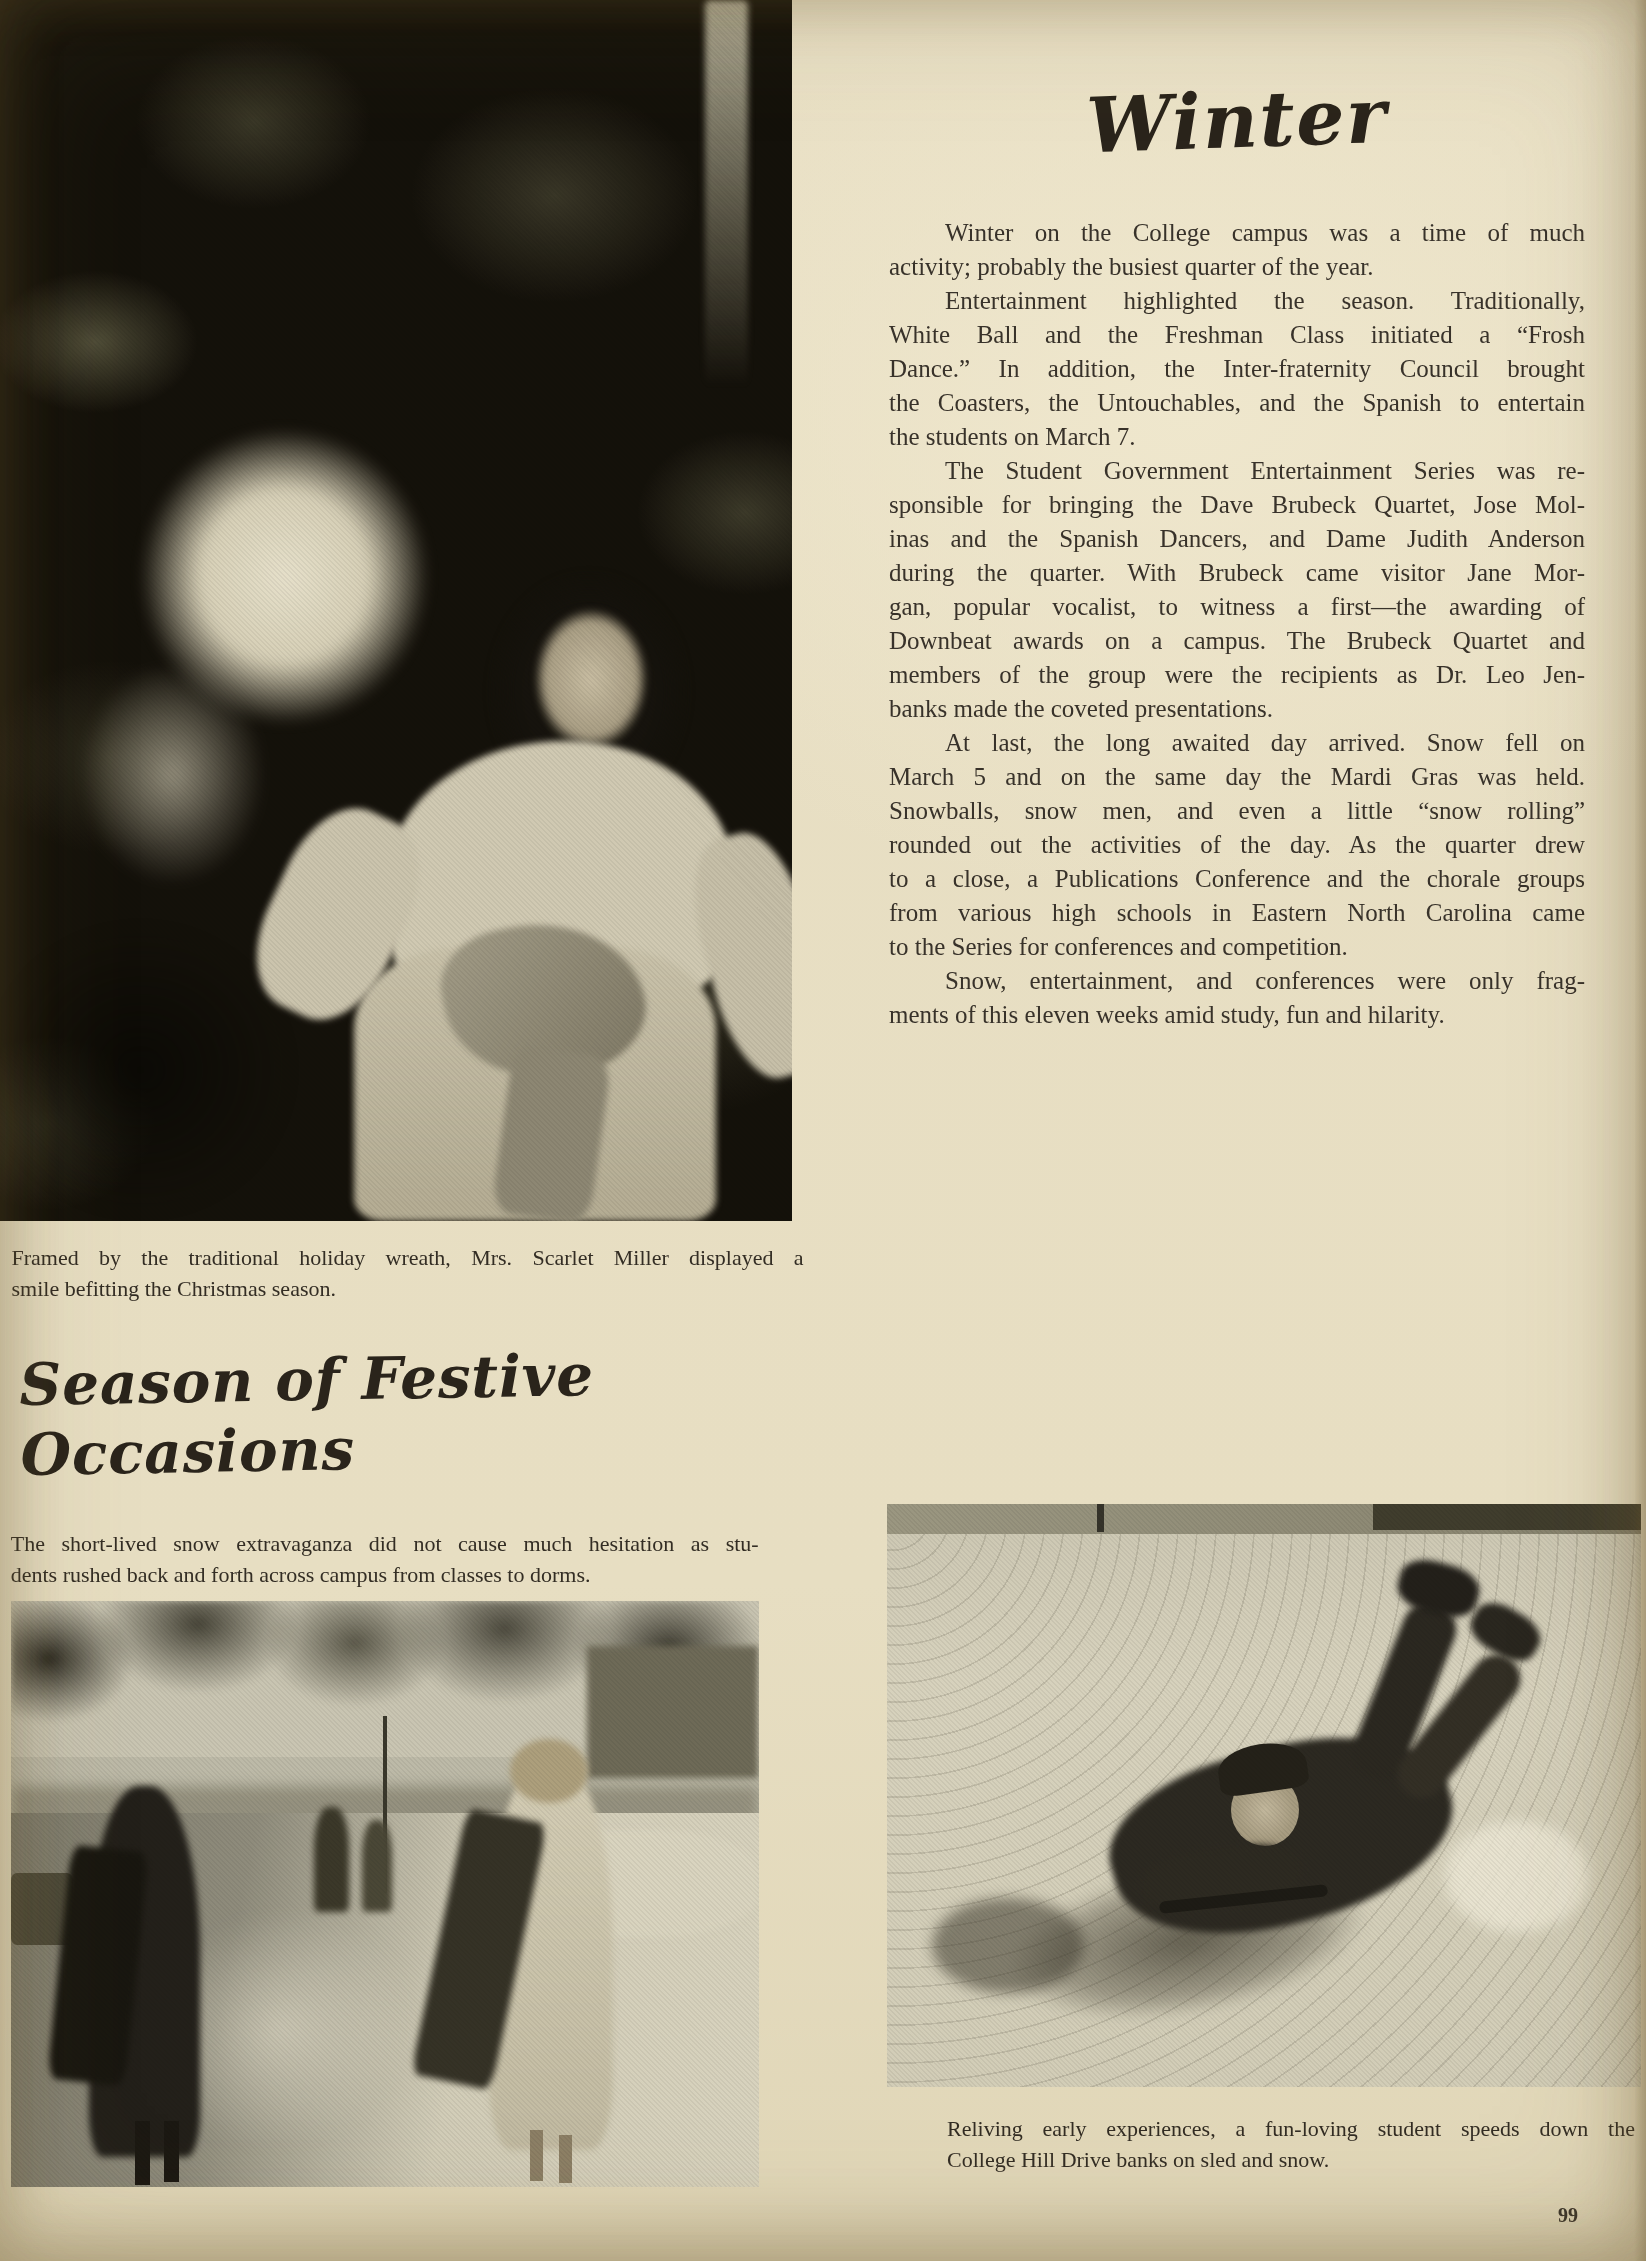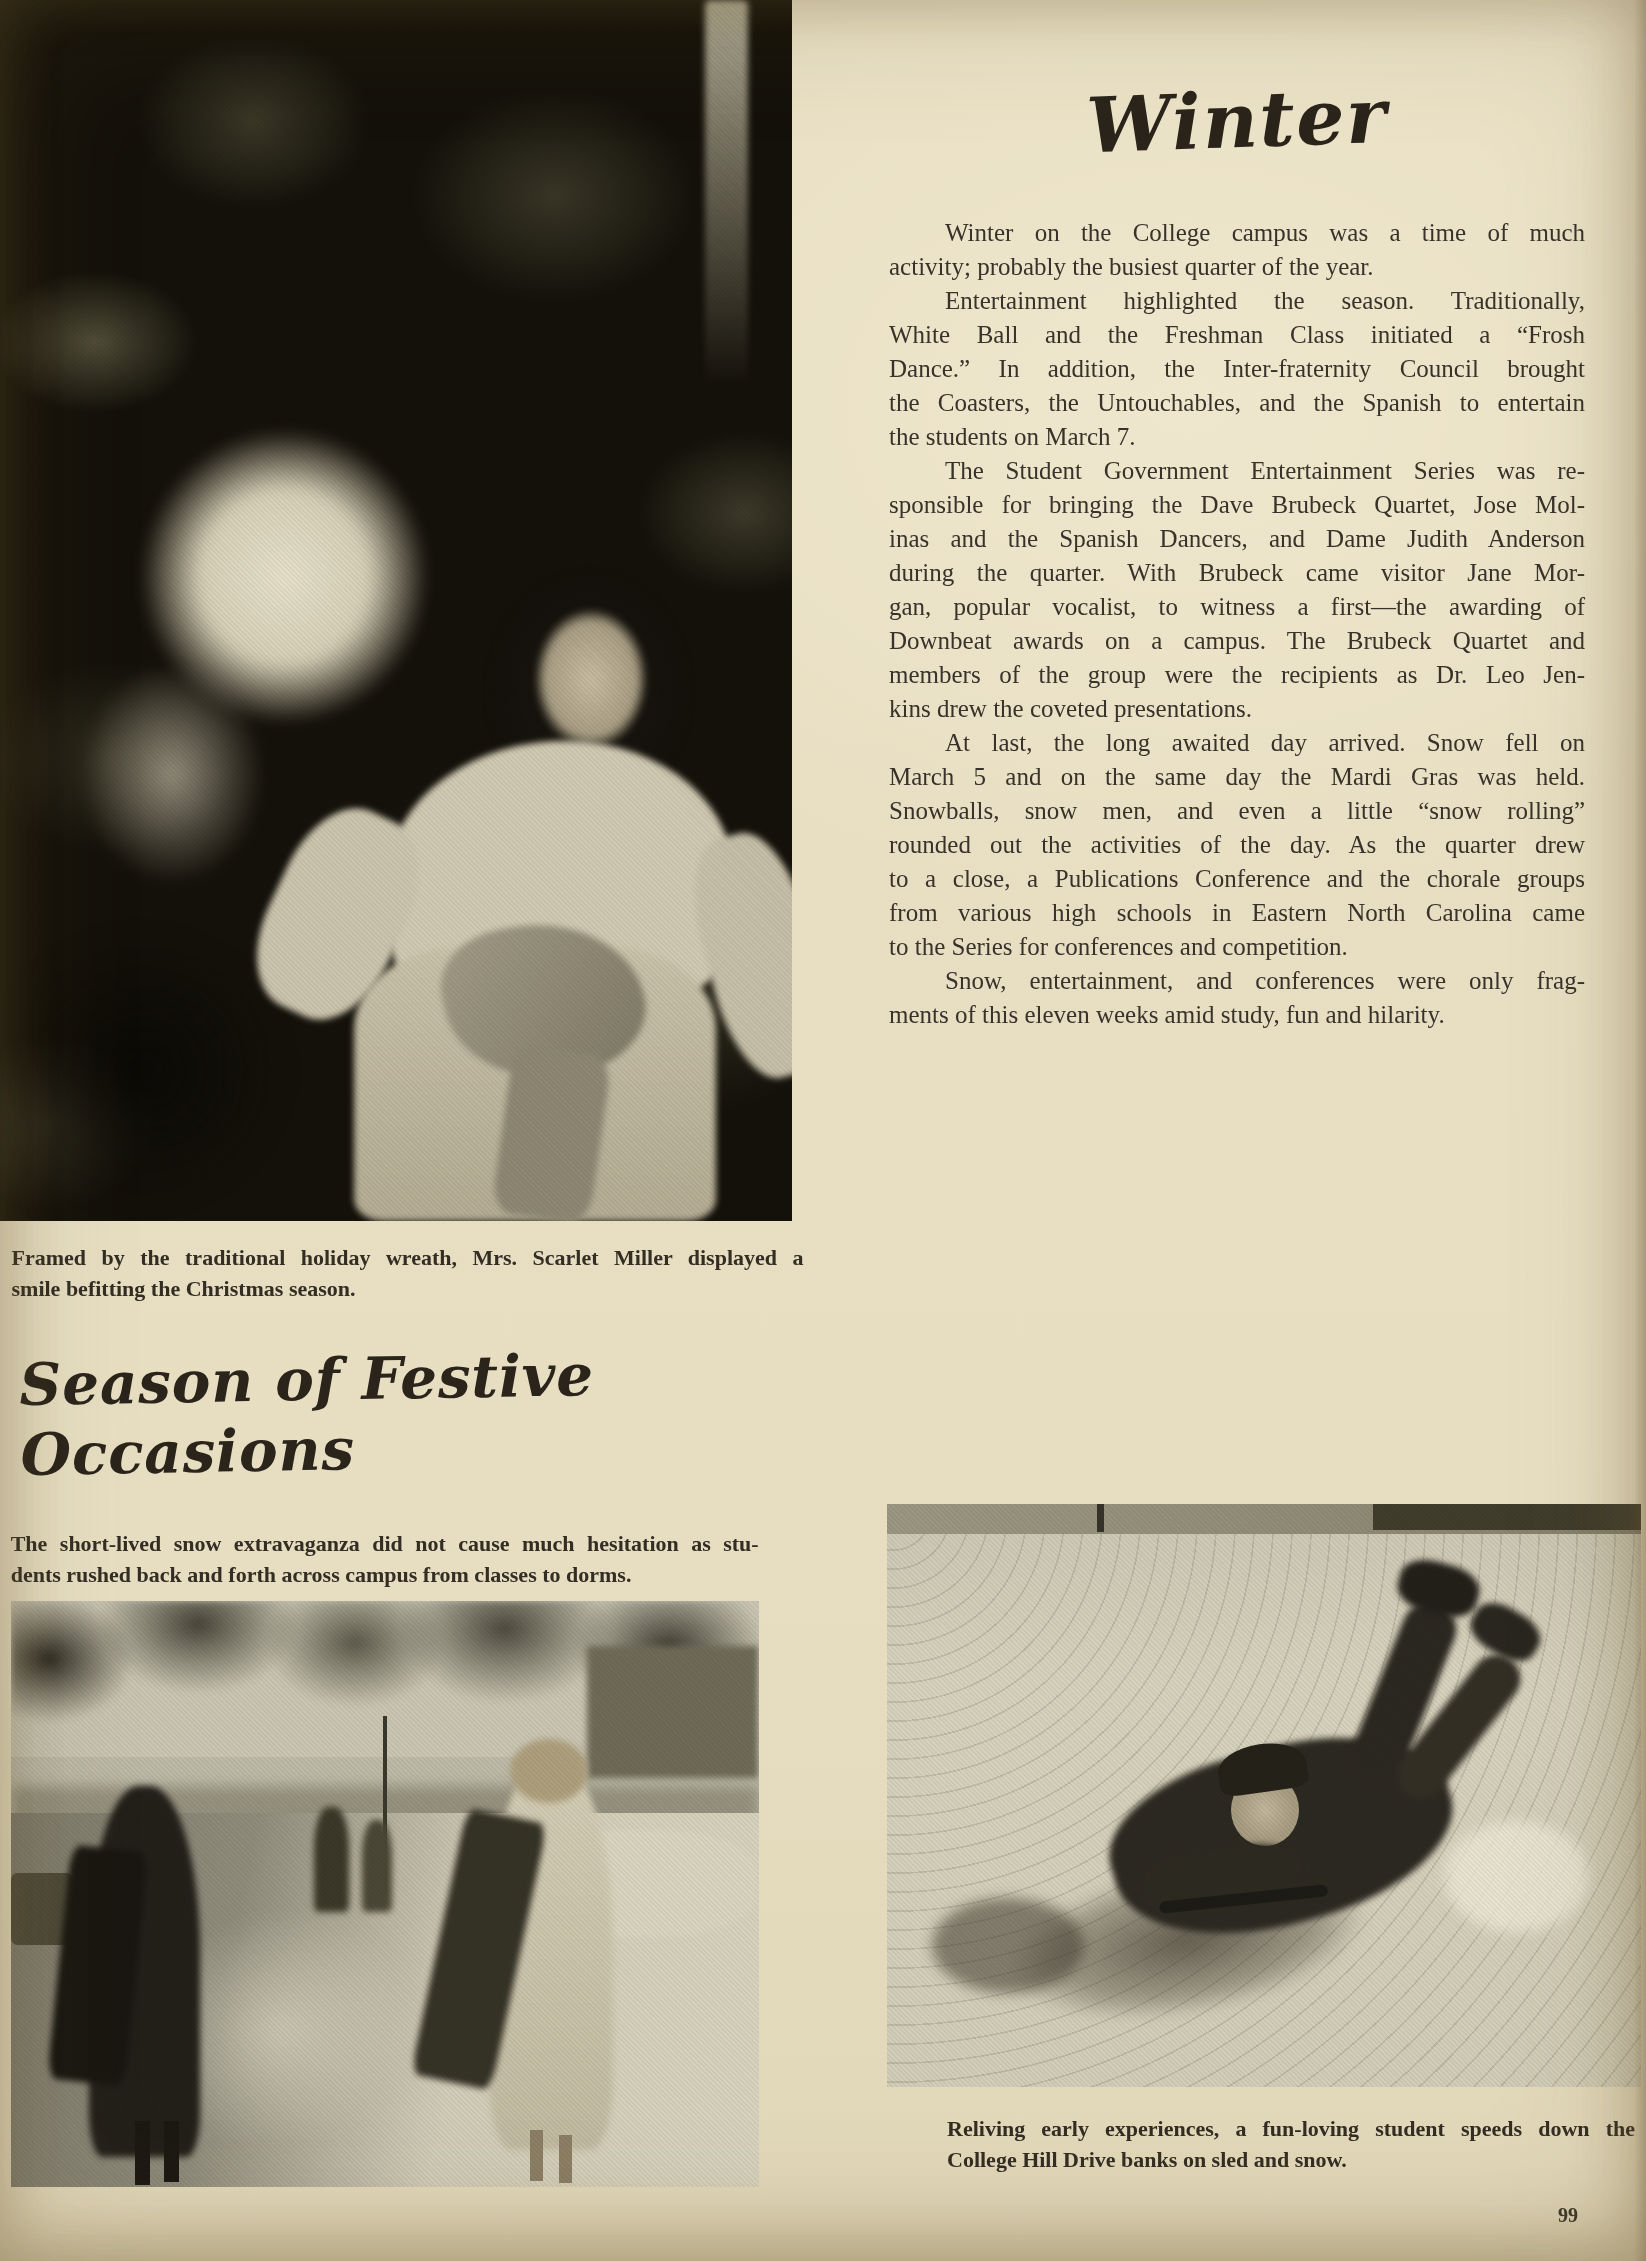--- a/index.html
+++ b/index.html
@@ -51,21 +51,21 @@
     font-size:76px;line-height:1.1;transform:rotate(-2deg);letter-spacing:1.6px;}
   #season-heading{position:absolute;left:20px;top:1344px;width:807px;
     font-size:58px;line-height:1.2;transform:rotate(-1deg);letter-spacing:0.8px;}
 
   #body-text{position:absolute;left:889px;top:216px;width:696px;
     font-size:25px;line-height:34px;color:#38322a;}
   .line{text-align:justify;text-align-last:justify;white-space:normal;}
   .line.end,.line.last{text-align-last:left;}
   #body-text .line.indent{text-indent:56px;}
 
-  .cap{position:absolute;font-size:22px;line-height:31px;color:#332d24;font-weight:bold;}
+  .cap{position:absolute;font-size:22px;line-height:31px;color:#332d24;}
   #caption-wreath{left:11.5px;top:1242px;width:792px;}
   #caption-snow-walk{left:10.7px;top:1528px;width:748px;}
   #caption-sledding{left:918px;top:2113px;width:688px;margin-left:29px;}
 
   #page-number{position:absolute;left:1539px;top:2204px;width:58px;text-align:center;
     font-size:20px;font-weight:bold;color:#3a342b;}
 </style>
 </head>
 <body>
 
@@ -108,21 +108,21 @@
       <div class="line">Dance.”  In addition, the Inter-fraternity Council brought</div>
       <div class="line">the Coasters, the Untouchables, and the Spanish to entertain</div>
       <div class="line end">the students on March 7.</div>
       <div class="line indent">The Student Government Entertainment Series was re-</div>
       <div class="line">sponsible for bringing the Dave Brubeck Quartet, Jose Mol-</div>
       <div class="line">inas and the Spanish Dancers, and Dame Judith Anderson</div>
       <div class="line">during the quarter.  With Brubeck came visitor Jane Mor-</div>
       <div class="line">gan, popular vocalist, to witness a first—the awarding of</div>
       <div class="line">Downbeat awards on a campus.  The Brubeck Quartet and</div>
       <div class="line">members of the group were the recipients as Dr. Leo Jen-</div>
-      <div class="line end">kins drew the coveted presentations.</div>
+      <div class="line end">banks made the coveted presentations.</div>
       <div class="line indent">At last, the long awaited day arrived.  Snow fell on</div>
       <div class="line">March 5 and on the same day the Mardi Gras was held.</div>
       <div class="line">Snowballs, snow men, and even a little “snow rolling”</div>
       <div class="line">rounded out the activities of the day.  As the quarter drew</div>
       <div class="line">to a close, a Publications Conference and the chorale groups</div>
       <div class="line">from various high schools in Eastern North Carolina came</div>
       <div class="line end">to the Series for conferences and competition.</div>
       <div class="line indent">Snow, entertainment, and conferences were only frag-</div>
       <div class="line end">ments of this eleven weeks amid study, fun and hilarity.</div>
     </div>

